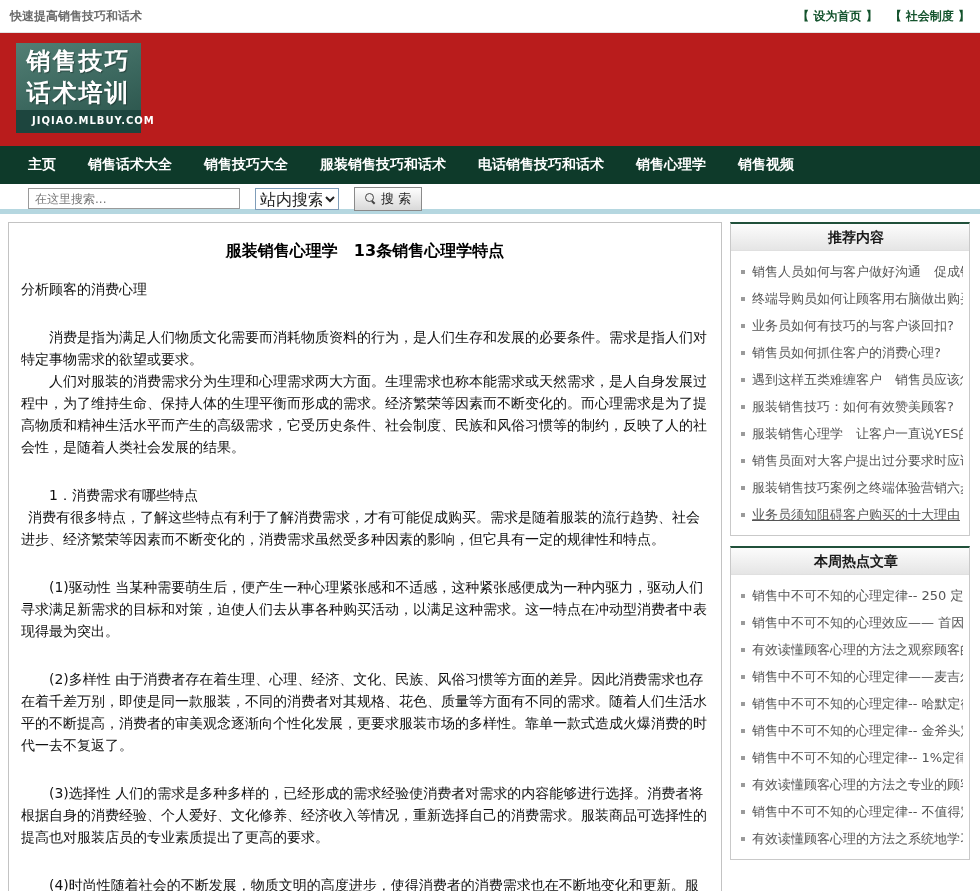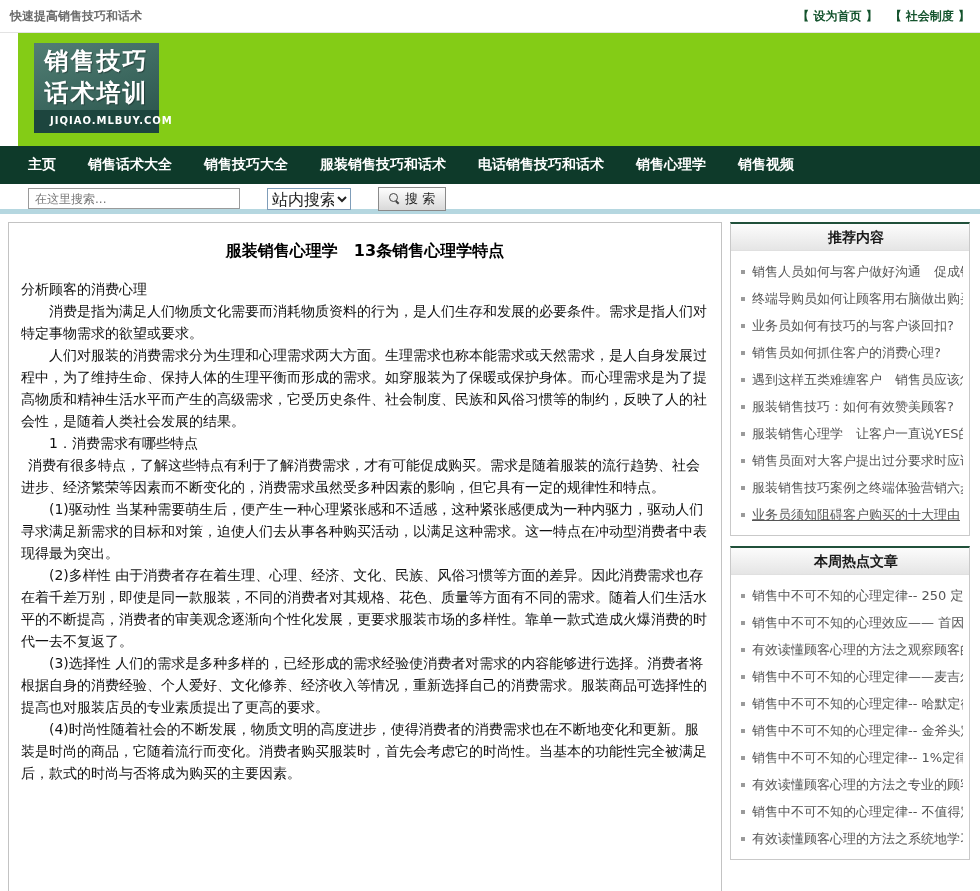--- a/index.html
+++ b/index.html
@@ -12,21 +12,21 @@
   
   .topbar {
     height:25px; border-bottom:1px solid #e3e3e3;
     display:flex; justify-content:space-between; align-items:center;
     padding:16px 10px; font-size:12px;
   }
   .topbar-slogan { font-weight:bold; color:#6b6b6b; }
   .topbar-links { display:flex; gap:12px; color:#14532d; font-weight:bold; }
   .topbar-links span { cursor:pointer; }
   
-  .logo-section { height:113px; padding:10px 0 0 16px; background:#84cc16;margin-left:18px; }
+  .logo-section { height:113px; padding:10px 0 0 16px; background:#b91c1c; }
   .logo-box {
     width:125px; height:90px; display:flex; flex-direction:column; cursor:pointer;
   }
   .logo-main {
     flex:1; background:linear-gradient(160deg,#527e74 0%, #3c685f 55%, #2e5surf 100%);
     background:linear-gradient(160deg,#527e74 0%, #3c685f 60%, #2f5950 100%);
     color:#fff; font-weight:bold; font-size:24px; line-height:32px;
     display:flex; flex-direction:column; justify-content:center; align-items:center;
     letter-spacing:2px; text-shadow:1px 1px 1px rgba(0,0,0,.35);
   }
@@ -37,21 +37,21 @@
   
   .nav {
     height:38px; background:#0e3a2a; display:flex; align-items:center;
     padding-left:28px; gap:32px;
   }
   .nav-item {
     color:#fff; font-size:14px; font-weight:bold; cursor:pointer; white-space:nowrap;
   }
   
   .search-row {
-    height:30px; padding:4px 0 0 28px; display:flex; align-items:center; gap:27px;
+    height:30px; padding:4px 0 0 28px; display:flex; align-items:center; gap:15px;
     border-bottom:5px solid #b5d7e0;
   }
   .search-input {
     width:212px; height:21px; border:1px solid #9a9a9a; padding:0 6px;
     font-size:12px; color:#555; font-family:inherit;
   }
   .search-input::placeholder { color:#777; }
   .search-scope {
     width:84px; height:22px; font-size:16px; font-family:inherit; color:#222;
     border:1px solid #7f9db9; background:#fff;
@@ -76,21 +76,21 @@
     width:714px; border:1px solid #c3c3c3; background:#fff;
     padding:8px 12px 20px 12px; height:940px; overflow:hidden;
   }
   .article-title {
     text-align:center; font-size:16px; font-weight:bold; color:#000;
     margin:10px 0 16px 0;
   }
   .para { font-size:14px; line-height:22px; margin:0; color:#111; text-indent:2em; }
   .p-noindent { text-indent:0; }
   .p-smallindent { text-indent:0.5em; }
-  .p-gap { }
+  .p-gap { margin-top:26px; }
   
   .sidebar { width:240px; display:flex; flex-direction:column; gap:10px; }
   .side-box { border:1px solid #c9c9c9; border-top:2px solid #20503a; background:#fff;text-align:center; }
   .side-header {
     height:27px; line-height:27px; padding-left:12px; font-size:14px; font-weight:bold;
     color:#1a1a1a; background:linear-gradient(#fcfcfc,#e5e5e5);
     border-bottom:1px solid #e0e0e0;
   }
   .side-list { list-style:none; margin:0; padding:7px 6px 7px 10px; }
   .side-list li {
@@ -144,21 +144,21 @@
 </div>
 
 <div class="content-wrap">
 
   <div class="main-box">
     <div class="article-title">服装销售心理学　13条销售心理学特点</div>
     <div>
 
     <p class="para p-noindent">分析顾客的消费心理</p>
         <p class="para p-gap">消费是指为满足人们物质文化需要而消耗物质资料的行为，是人们生存和发展的必要条件。需求是指人们对特定事物需求的欲望或要求。</p>
-        <p class="para">人们对服装的消费需求分为生理和心理需求两大方面。生理需求也称本能需求或天然需求，是人自身发展过程中，为了维持生命、保持人体的生理平衡而形成的需求。如穿服装为了保暖或保护身体。而心理需求是为了提高物质和精神生活水平而产生的高级需求，它受历史条件、社会制度、民族和风俗习惯等的制约，反映了人的社会性，是随着人类社会发展的结果。</p>
+        <p class="para">人们对服装的消费需求分为生理和心理需求两大方面。生理需求也称本能需求或天然需求，是人自身发展过程中，为了维持生命、保持人体的生理平衡而形成的需求。经济繁荣等因素而不断变化的。而心理需求是为了提高物质和精神生活水平而产生的高级需求，它受历史条件、社会制度、民族和风俗习惯等的制约，反映了人的社会性，是随着人类社会发展的结果。</p>
         <p class="para p-gap">1．消费需求有哪些特点</p>
         <p class="para p-smallindent">消费有很多特点，了解这些特点有利于了解消费需求，才有可能促成购买。需求是随着服装的流行趋势、社会进步、经济繁荣等因素而不断变化的，消费需求虽然受多种因素的影响，但它具有一定的规律性和特点。</p>
         <p class="para p-gap">(1)驱动性 当某种需要萌生后，便产生一种心理紧张感和不适感，这种紧张感便成为一种内驱力，驱动人们寻求满足新需求的目标和对策，迫使人们去从事各种购买活动，以满足这种需求。这一特点在冲动型消费者中表现得最为突出。</p>
         <p class="para p-gap">(2)多样性 由于消费者存在着生理、心理、经济、文化、民族、风俗习惯等方面的差异。因此消费需求也存在着千差万别，即使是同一款服装，不同的消费者对其规格、花色、质量等方面有不同的需求。随着人们生活水平的不断提高，消费者的审美观念逐渐向个性化发展，更要求服装市场的多样性。靠单一款式造成火爆消费的时代一去不复返了。</p>
         <p class="para p-gap">(3)选择性 人们的需求是多种多样的，已经形成的需求经验使消费者对需求的内容能够进行选择。消费者将根据自身的消费经验、个人爱好、文化修养、经济收入等情况，重新选择自己的消费需求。服装商品可选择性的提高也对服装店员的专业素质提出了更高的要求。</p>
         <p class="para p-gap">(4)时尚性随着社会的不断发展，物质文明的高度进步，使得消费者的消费需求也在不断地变化和更新。服装是时尚的商品，它随着流行而变化。消费者购买服装时，首先会考虑它的时尚性。当基本的功能性完全被满足后，款式的时尚与否将成为购买的主要因素。</p>
       </div>
   </div>
 
   <div class="sidebar">

